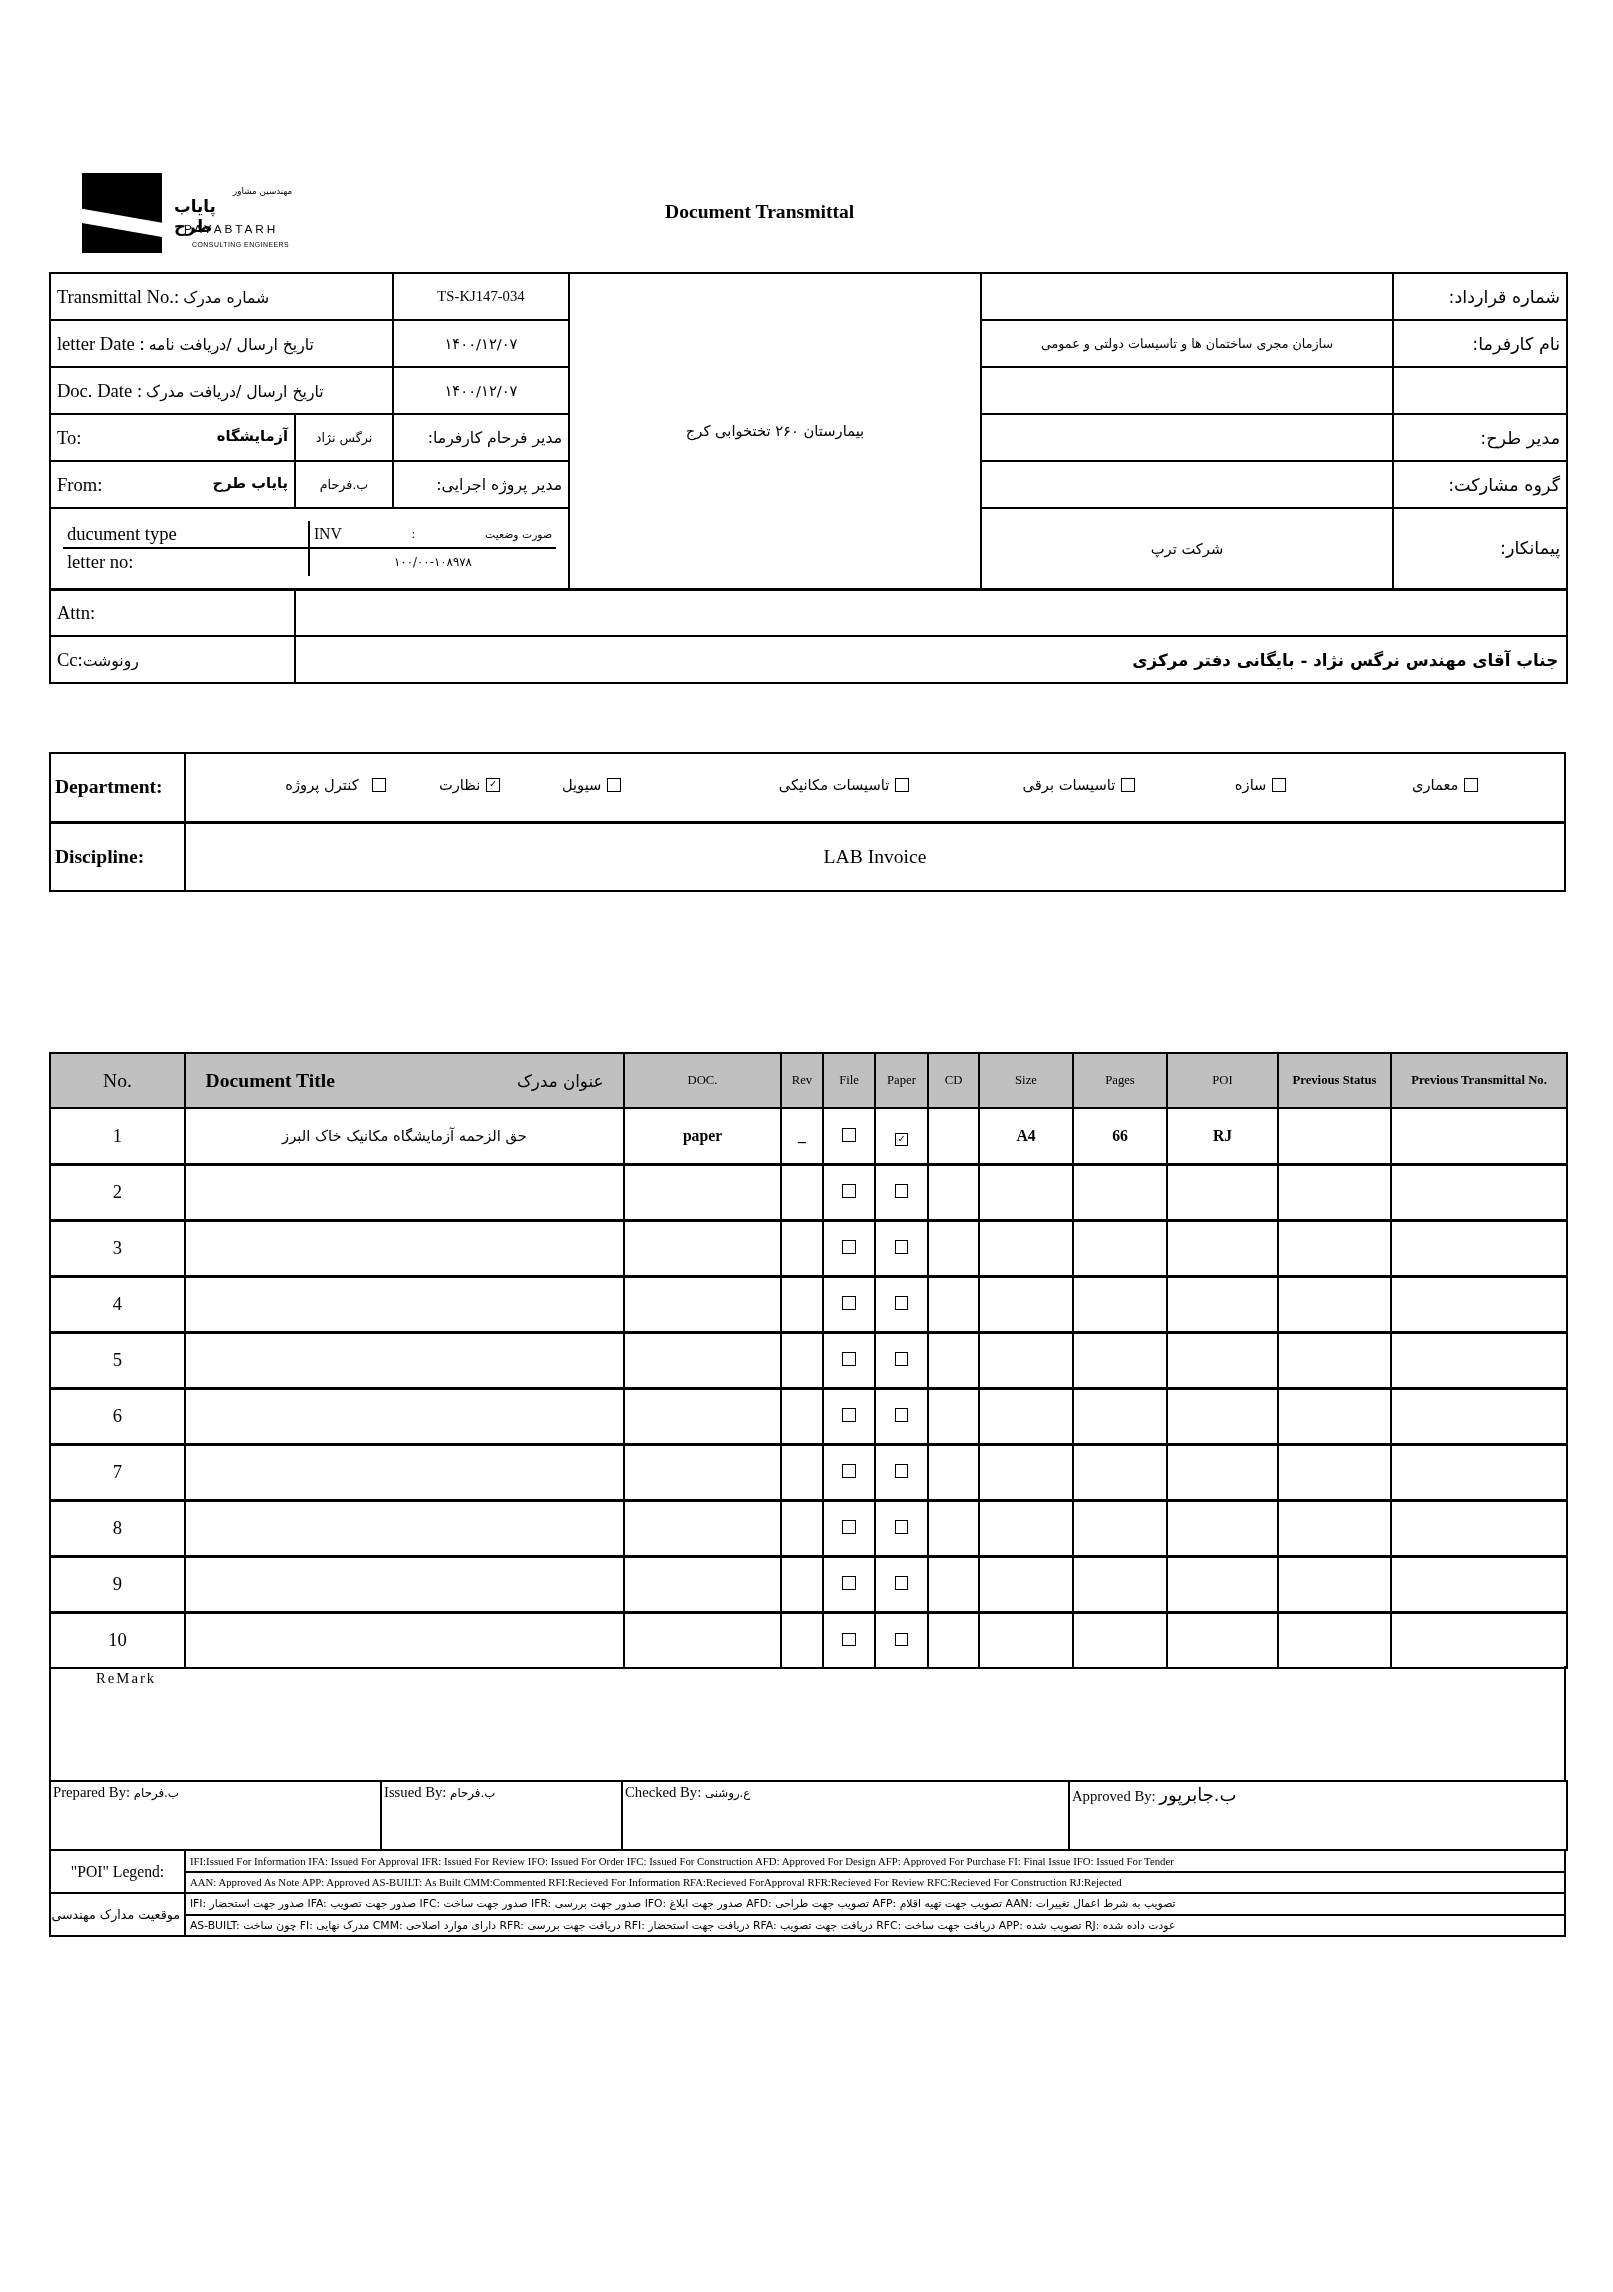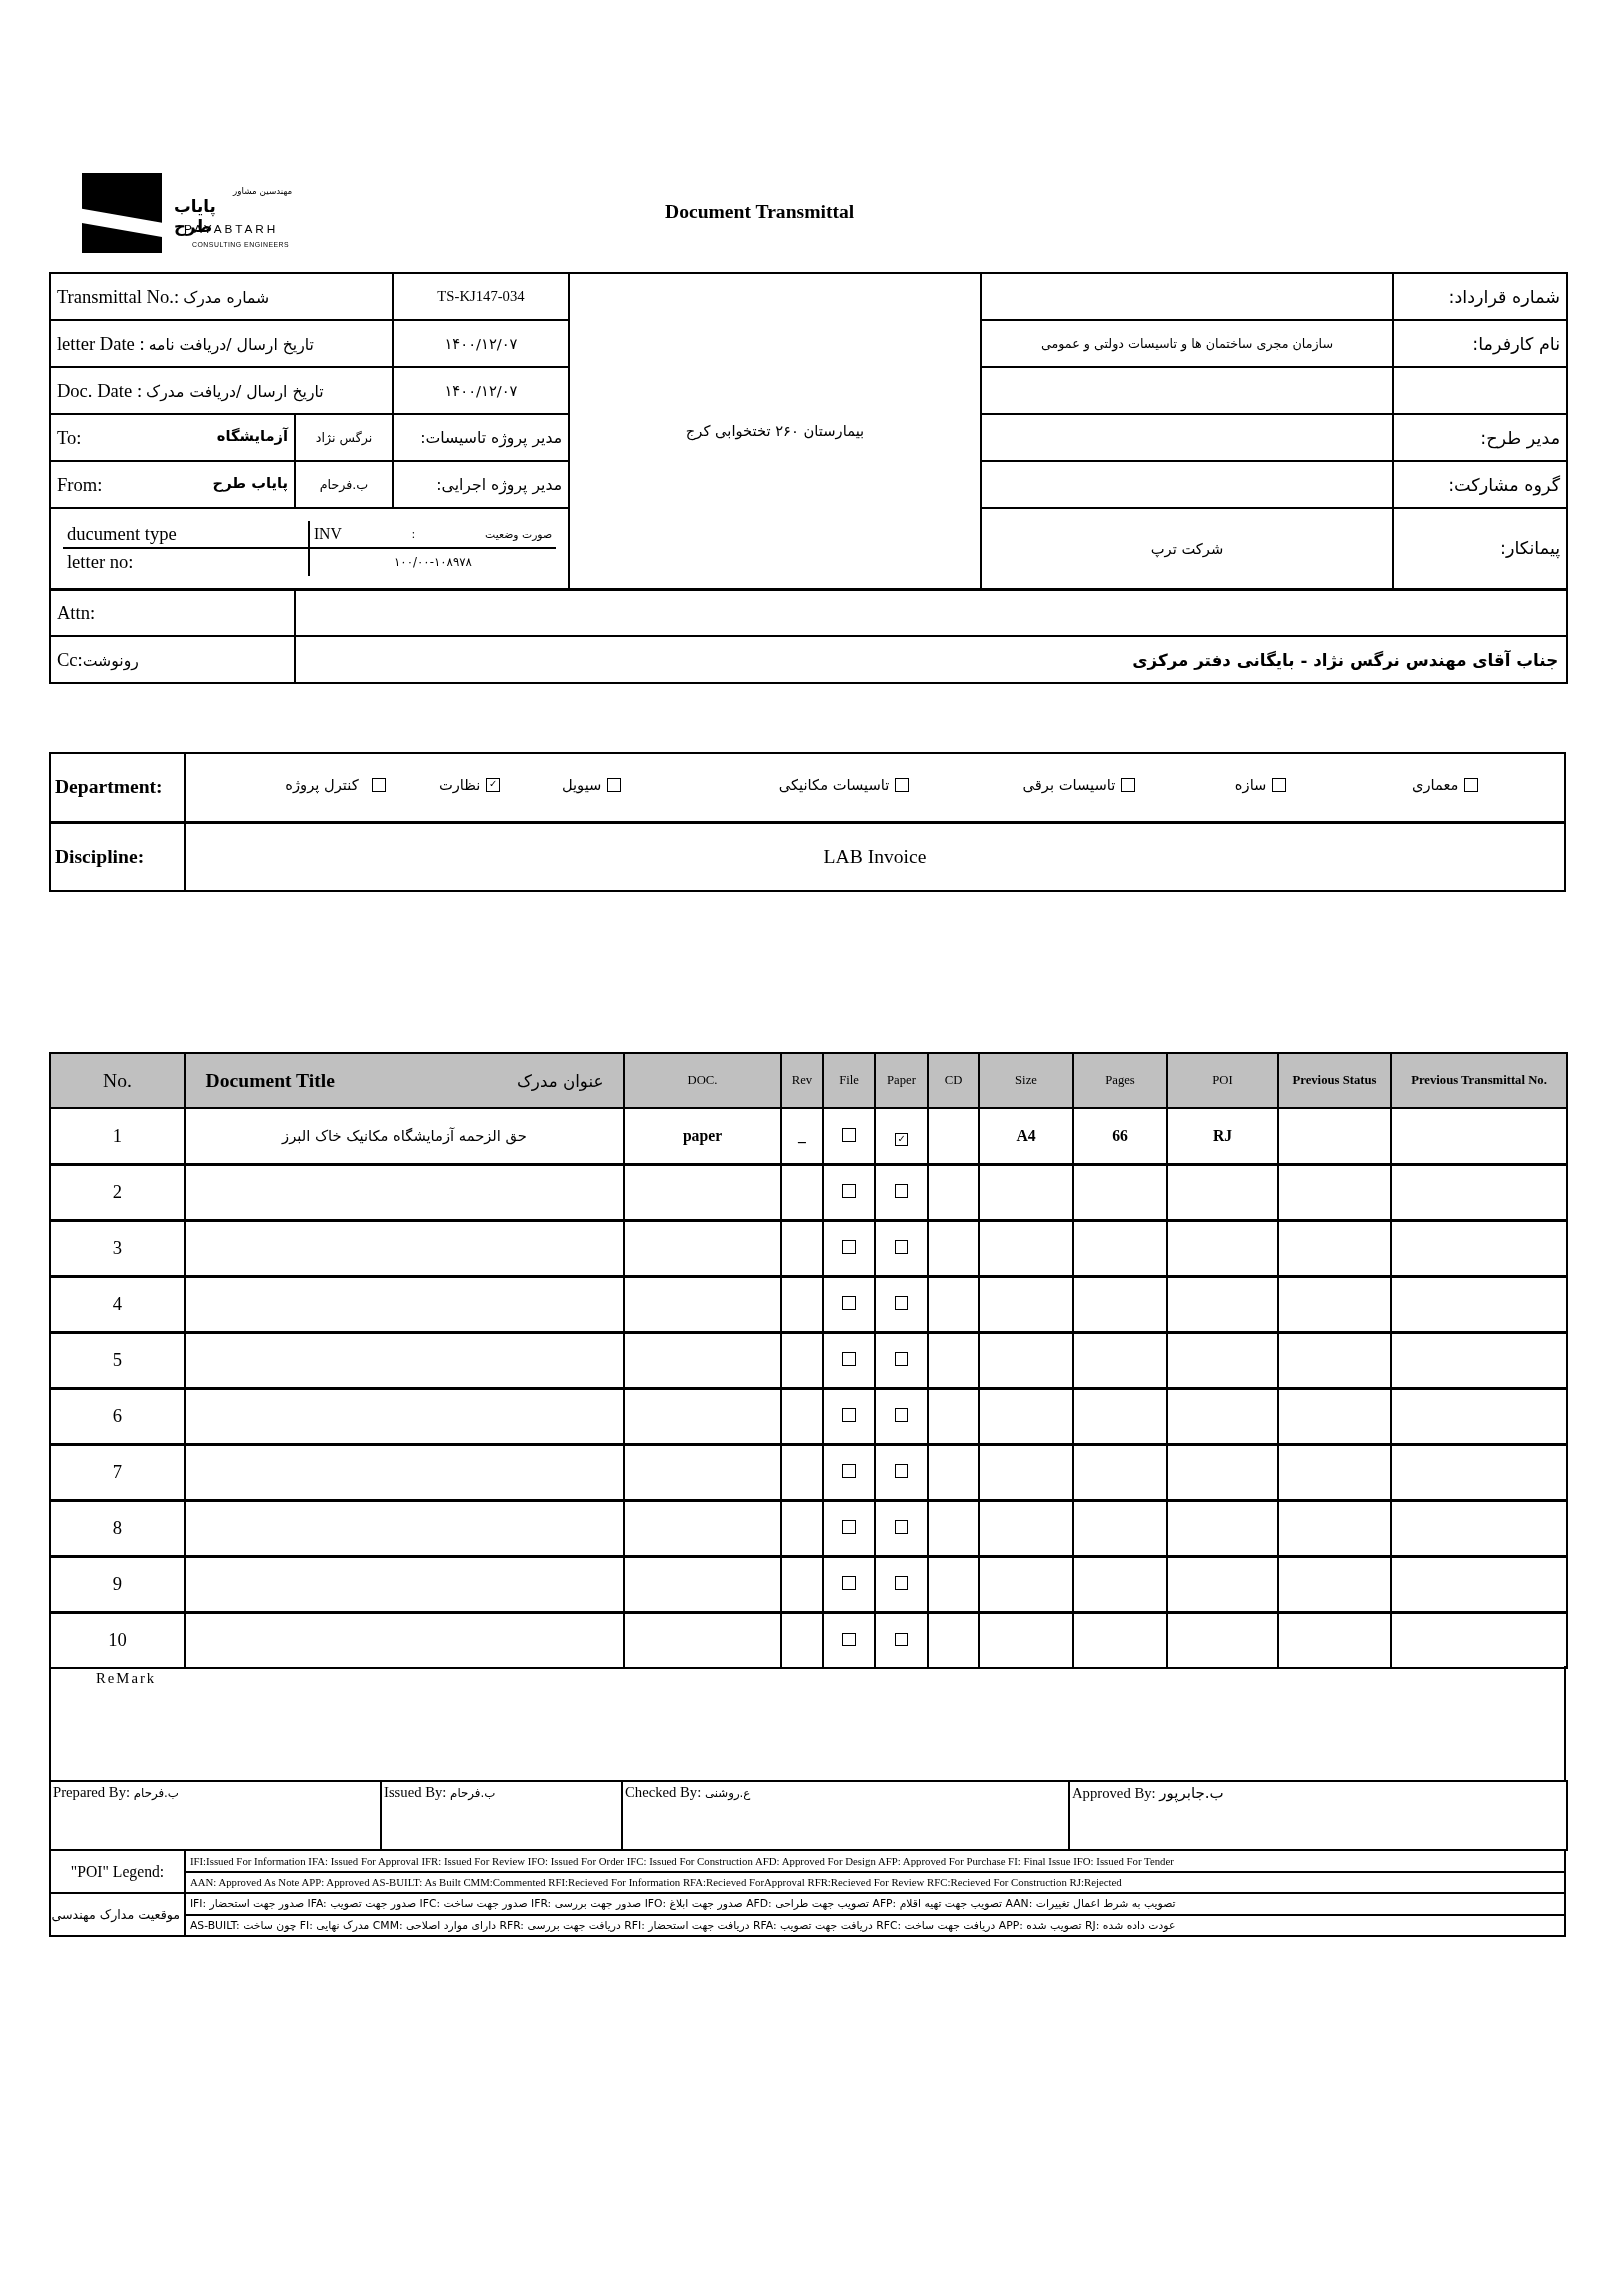--- a/index.html
+++ b/index.html
@@ -106,21 +106,21 @@
     <td class="val fa" style="direction:ltr;">۱۴۰۰/۱۲/۰۷</td>
     <td></td>
     <td></td>
   </tr>
   <tr>
     <td style="position:relative;">
       <span class="lbl-en">To:</span>
       <span class="fa" style="position:absolute;right:5.9px;top:11.8px;font-size:14.7px;font-weight:bold;">آزمایشگاه</span>
     </td>
     <td class="fa" style="font-size:12.7px;text-align:center;">نرگس نژاد</td>
-    <td class="fa lbl-fa">مدیر پروژه تاسیسات:</td>
+    <td class="fa lbl-fa">مدیر فرحام کارفرما:</td>
     <td></td>
     <td class="fa lbl-fa" style="font-size:17.6px;">مدیر طرح:</td>
   </tr>
   <tr>
     <td style="position:relative;">
       <span class="lbl-en">From:</span>
       <span class="fa" style="position:absolute;right:5.9px;top:11.8px;font-size:14.7px;font-weight:bold;">پایاب طرح</span>
     </td>
     <td class="fa" style="font-size:12.7px;text-align:center;">ب.فرحام</td>
     <td class="fa lbl-fa">مدیر پروژه اجرایی:</td>
@@ -395,21 +395,21 @@
       <col style="width:331px">
       <col style="width:241px">
       <col style="width:447px">
       <col style="width:498px">
     </colgroup>
   <tbody>
       <tr>
     <td><span>Prepared By:</span> <span class="fa" style="font-size:11.8px;">ب.فرحام</span></td>
     <td><span>Issued By:</span> <span class="fa" style="font-size:11.8px;">ب.فرحام</span></td>
     <td><span>Checked By:</span> <span class="fa" style="font-size:11.8px;">ع.روشنی</span></td>
-    <td><span>Approved By:</span> <span class="fa" style="font-size:15px;">ب.جابرپور</span></td>
+    <td><span>Approved By:</span> <span class="fa" style="font-size:18px;">ب.جابرپور</span></td>
   </tr>
 </tbody>
   </table>
 
 <table class="legend">
   <colgroup>
       <col style="width:135px">
       <col>
     </colgroup>
   <tbody>

